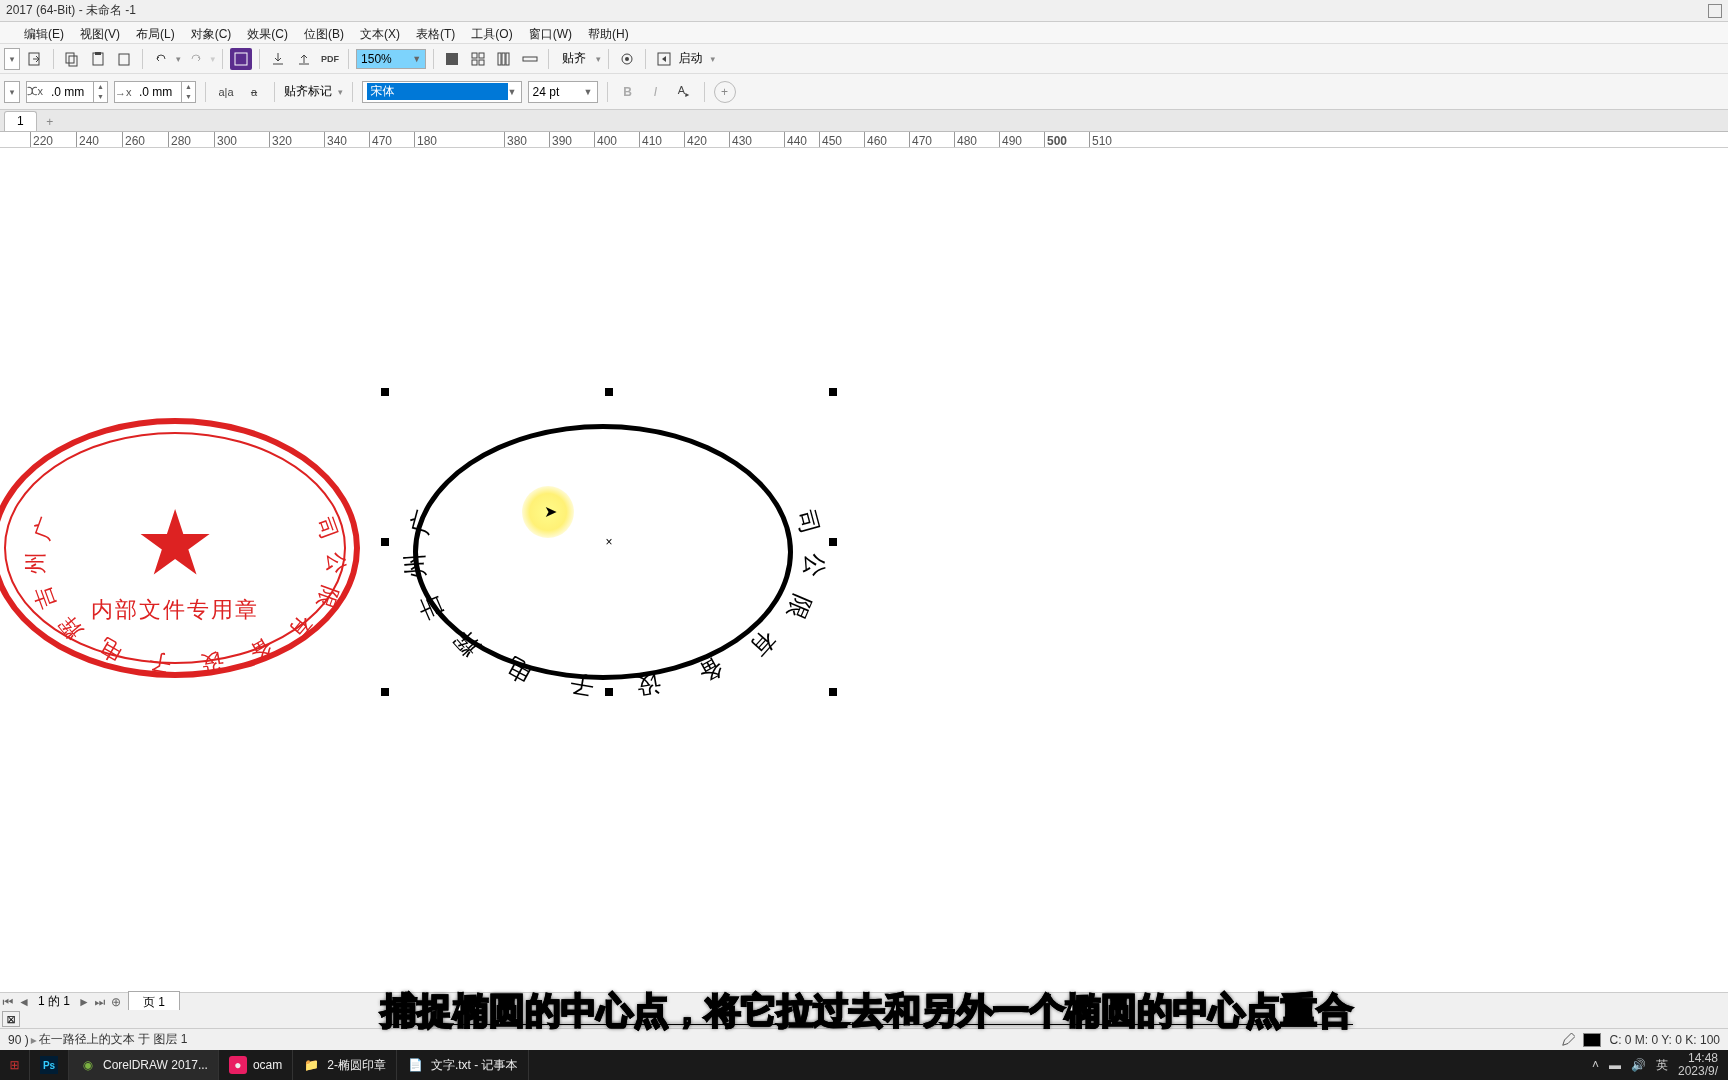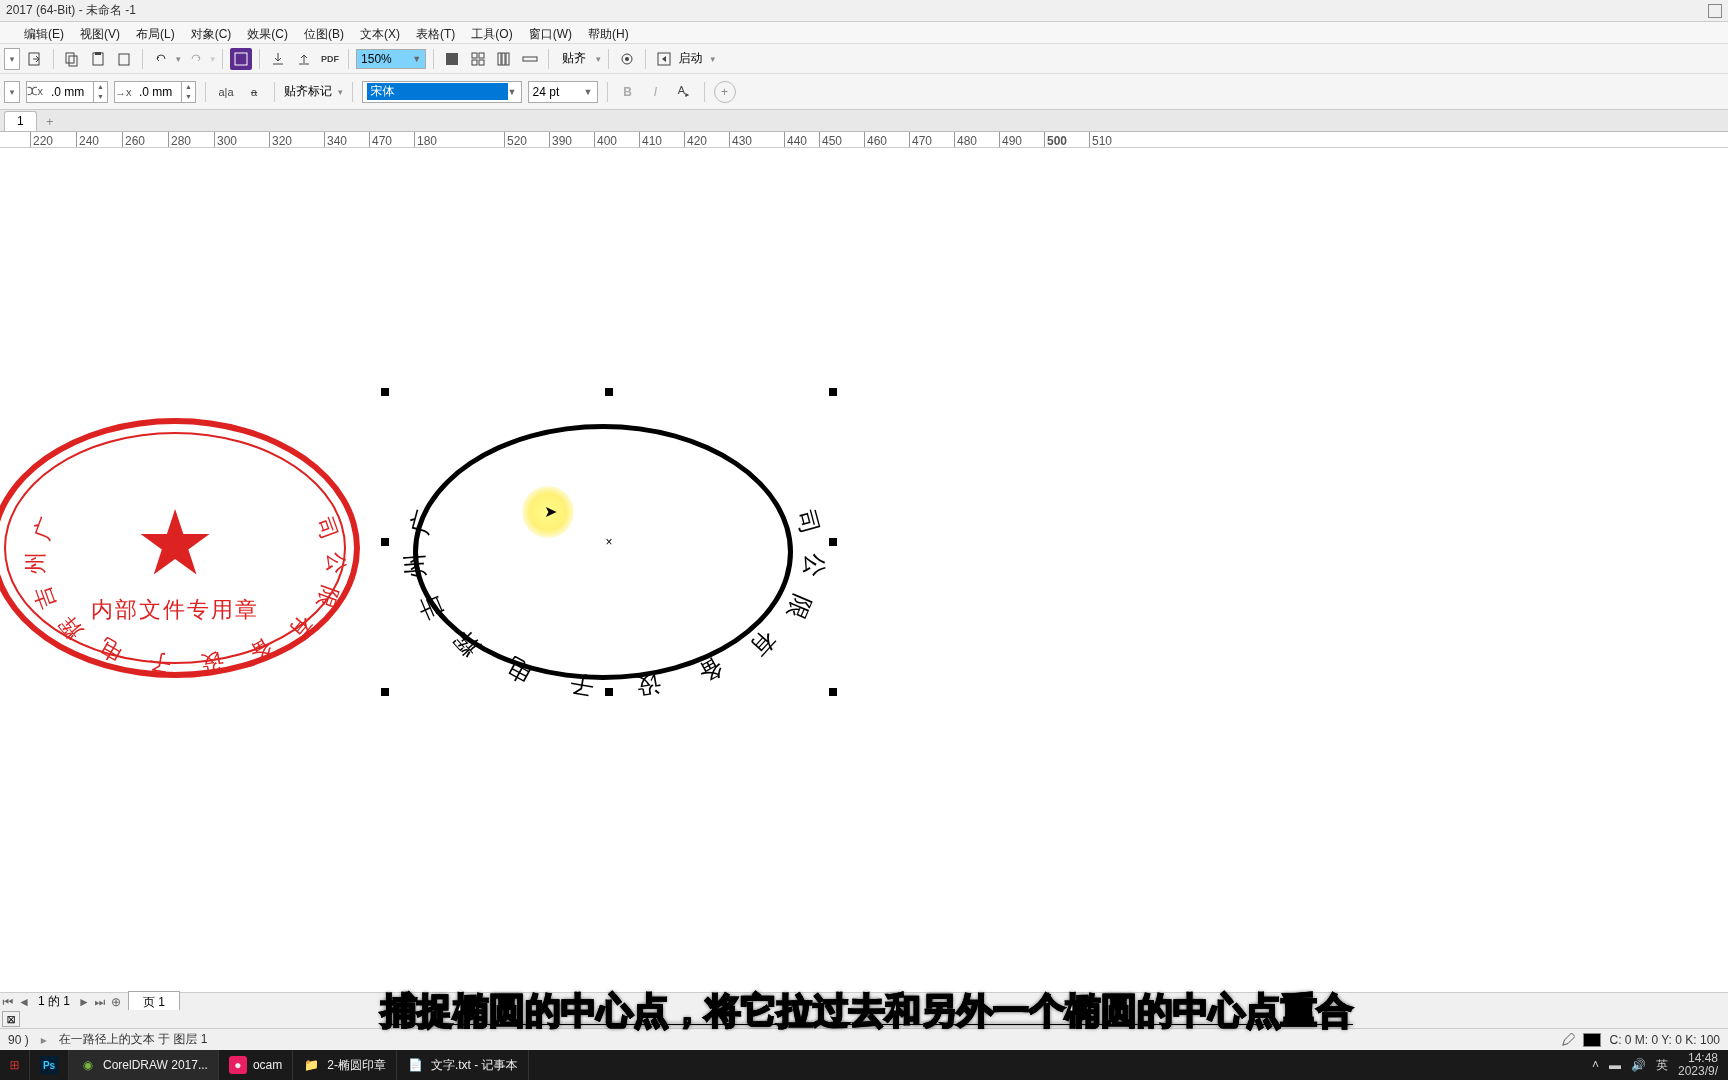--- a/index.html
+++ b/index.html
@@ -321,21 +321,21 @@
     <div class="mark" style="left: 369px;">
       <span>470</span>
     </div>
     <div class="mark" style="left: 414px;">
       <span>180</span>
     </div>
     <div class="mark" style="left: 459px; margin-top: 44px;">
       <span>370</span>
     </div>
     <div class="mark" style="left: 504px;">
-      <span>520</span>
+      <span>380</span>
     </div>
     <div class="mark" style="left: 549px;">
       <span>390</span>
     </div>
     <div class="mark" style="left: 594px;">
       <span>400</span>
     </div>
     <div class="mark" style="left: 639px;">
       <span>410</span>
     </div>
@@ -436,21 +436,21 @@
   <span class="nbtn">⏭</span>
   <span class="nbtn">⊕</span>
   <div class="pgtab">页 1</div>
 </div>
 
 <div class="crossrow">
   <div class="xb">⊠</div>
 </div>
 
 <div class="status">
-  <div style="display:flex;gap:12px;align-items:center">
+  <div style="display:flex;gap:2px;align-items:center">
     <span>90 )</span>
     <span style="color:#888">▸</span>
     <span>在一路径上的文本 于 图层 1</span>
   </div>
   <div class="sright">
     <svg class="pen" viewBox="0 0 16 16">
         <path d="M2 14l2-6 8-8 4 4-8 8-6 2z" fill="none" stroke="#444"></path>
       </svg>
     <div class="swatch"></div>
     <span>C: 0 M: 0 Y: 0 K: 100</span>

